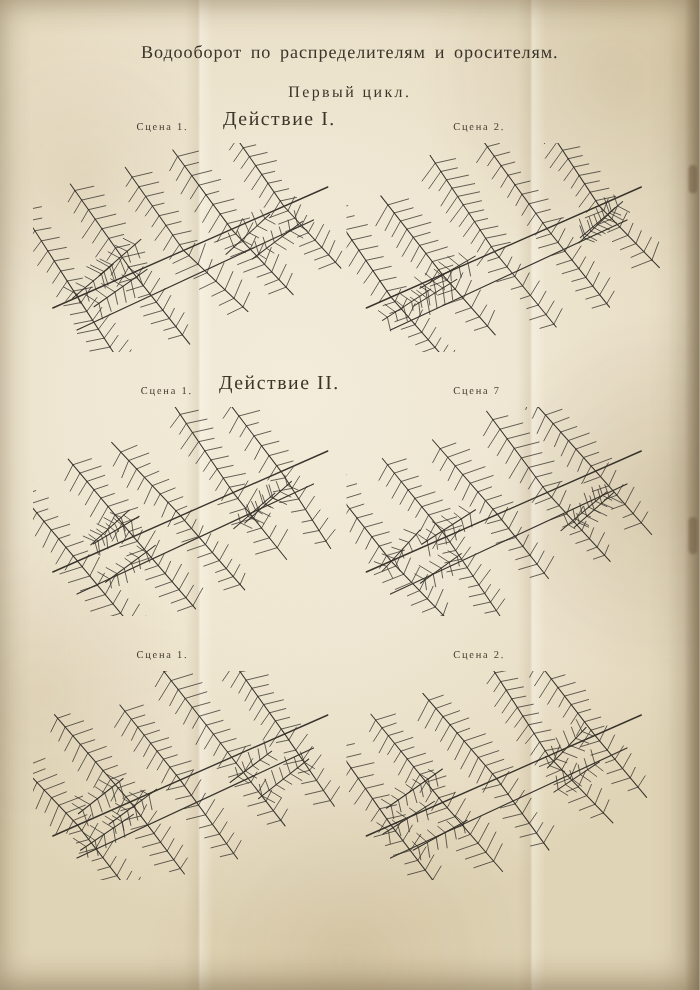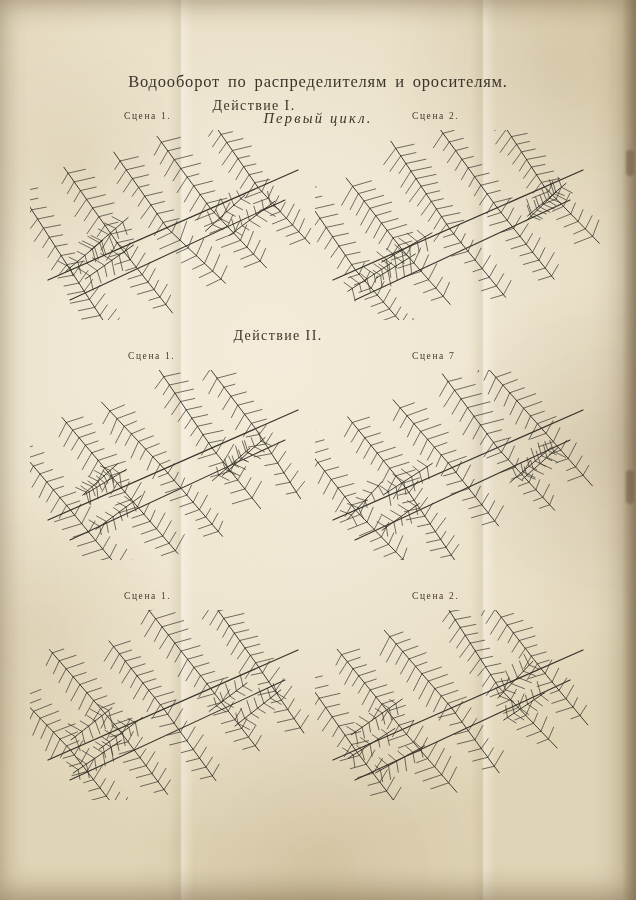--- a/index.html
+++ b/index.html
@@ -73,39 +73,37 @@
     width: 26px;
     pointer-events: none;
     background: linear-gradient(to right, rgba(255,255,255,0.0), rgba(160,140,105,0.16) 45%, rgba(255,252,244,0.35) 55%, rgba(255,255,255,0.0));
   }
   .title-block {
     position: absolute;
     left: 0;
     width: 636px;
     text-align: center;
     color: #3b3429;
-    margin-top: 34px;
   }
   .t-main {
     top: 38px;
     font-size: 16.5px;
     letter-spacing: 0.8px;
     word-spacing: 3px;
   }
   .t-cycle {
     top: 76px;
     font-size: 14.5px;
     letter-spacing: 2.2px;
-    font-style: italic;
   }
   .act {
     position: absolute;
     width: 508px;
     text-align: center;
-    font-size: 14px;
+    font-size: 18px;
     letter-spacing: 1.4px;
     color: #3b3429;
   }
   .scene {
     position: absolute;
     font-size: 9.5px;
     letter-spacing: 1.6px;
     color: #44392c;
     white-space: nowrap;
   }
@@ -128,21 +126,21 @@
   <div class="edge-mark" style="top:150px;"></div>
   <div class="edge-mark" style="top:470px;height:34px;"></div>
 
   <div class="title-block t-main">Водооборот по распределителям и оросителям.</div>
   <div class="title-block t-cycle">Первый цикл.</div>
 
   <div class="act" style="top:98px;">Действие I.</div>
   <div class="scene" style="top:111px; left:124px;">Сцена 1.</div>
   <div class="scene" style="top:111px; left:412px;">Сцена 2.</div>
 
-  <div class="act" style="top:328px;padding-left:24px;">Действие II.</div>
+  <div class="act" style="top:338px;">Действие II.</div>
   <div class="scene" style="top:351px; left:128px;">Сцена 1.</div>
   <div class="scene" style="top:351px; left:412px;">Сцена 7</div>
 
   <div class="scene" style="top:591px; left:124px;">Сцена 1.</div>
   <div class="scene" style="top:591px; left:412px;">Сцена 2.</div>
 
   <div class="fig" style="left:30px;  top:130px;">
       <svg width="290" height="190" viewBox="0 0 290 190" xmlns="http://www.w3.org/2000/svg">
         <g stroke="#2a2620" stroke-linecap="round" fill="none">
           <line x1="18.0" y1="150.0" x2="268.0" y2="40.0" stroke-width="1.25"></line>

